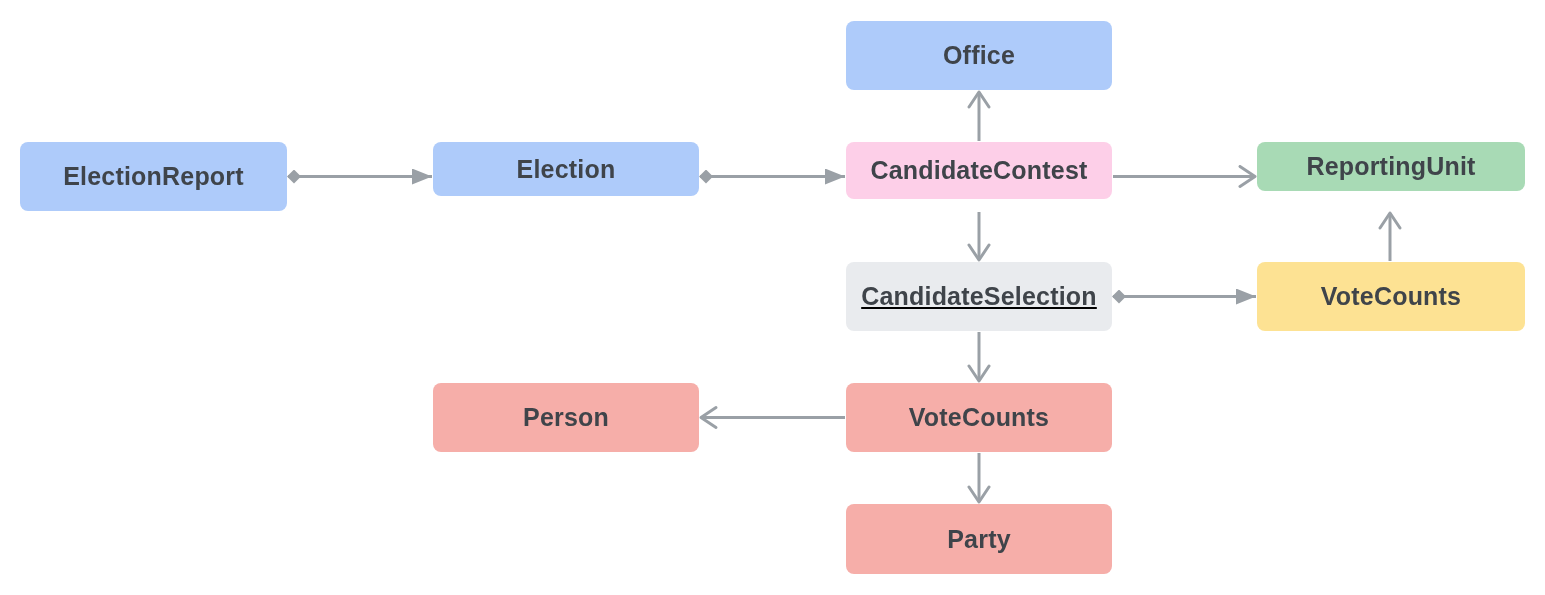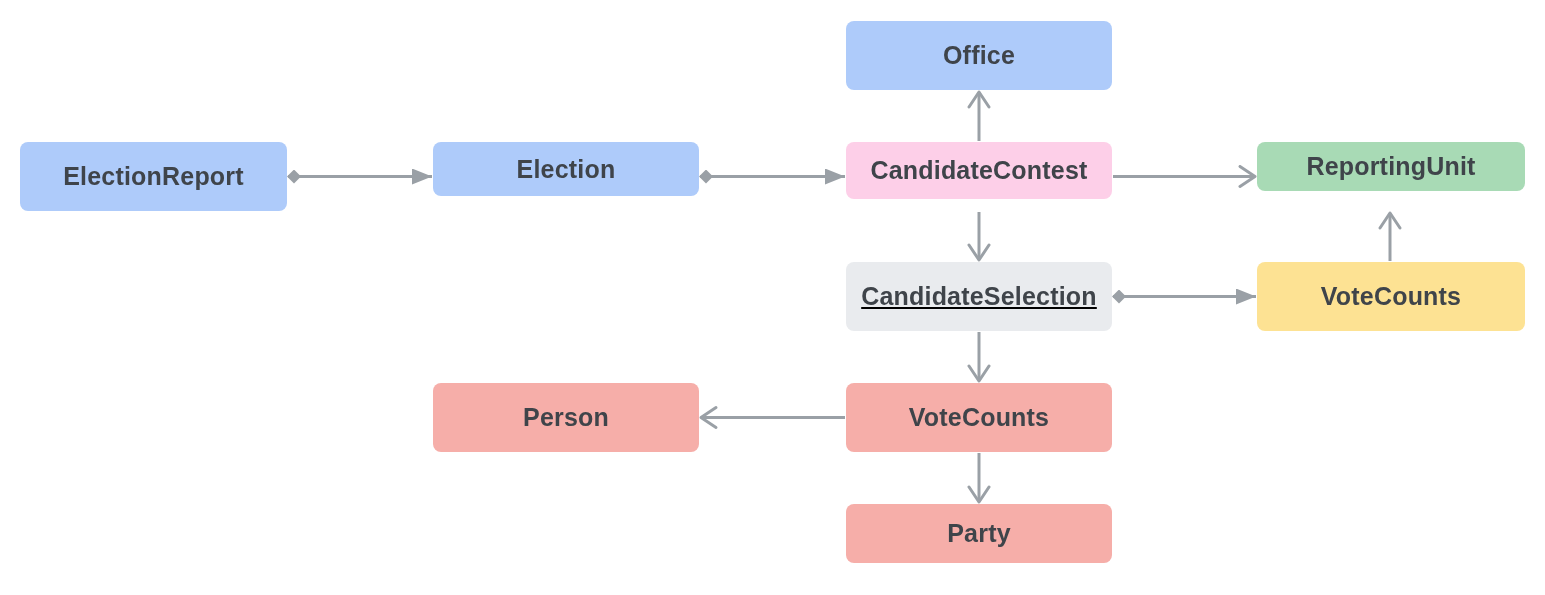--- a/index.html
+++ b/index.html
@@ -96,17 +96,17 @@
       </div>
       <div class="node" style="left: 1257px; top: 262px; width: 268px; height: 69px; background: rgb(253, 226, 147);">
         <span class="node-label">VoteCounts</span>
       </div>
       <div class="node" style="left: 433px; top: 383px; width: 266px; height: 69px; background: rgb(246, 174, 169);">
         <span class="node-label">Person</span>
       </div>
       <div class="node" style="left: 846px; top: 383px; width: 266px; height: 69px; background: rgb(246, 174, 169);">
         <span class="node-label">VoteCounts</span>
       </div>
-      <div class="node" style="left: 846px; top: 504px; width: 266px; height: 59px; background: rgb(246, 174, 169);">
+      <div class="node" style="left: 846px; top: 504px; width: 266px; height: 70px; background: rgb(246, 174, 169);">
         <span class="node-label">Party</span>
       </div>
     </div>
 </div>
 
 </body></html>

